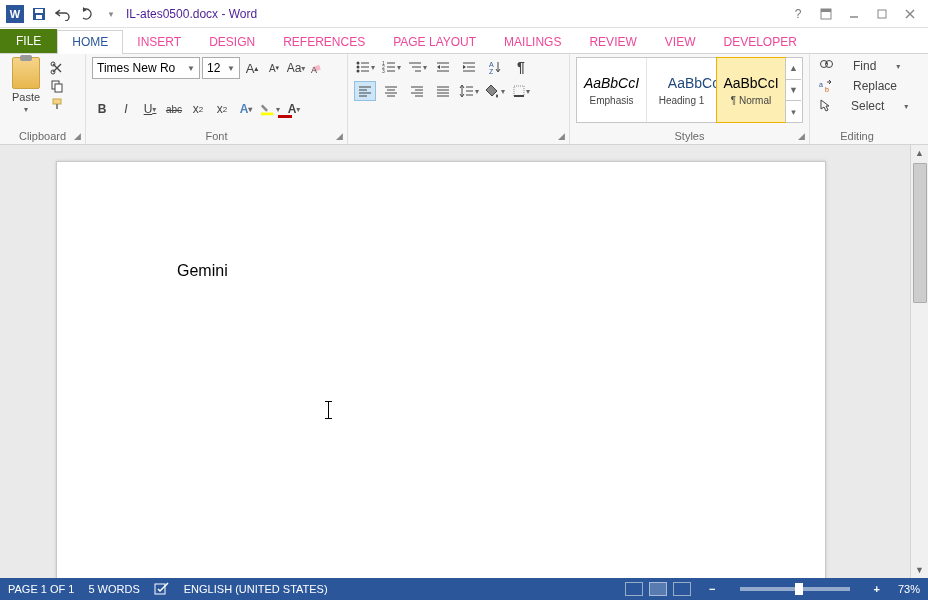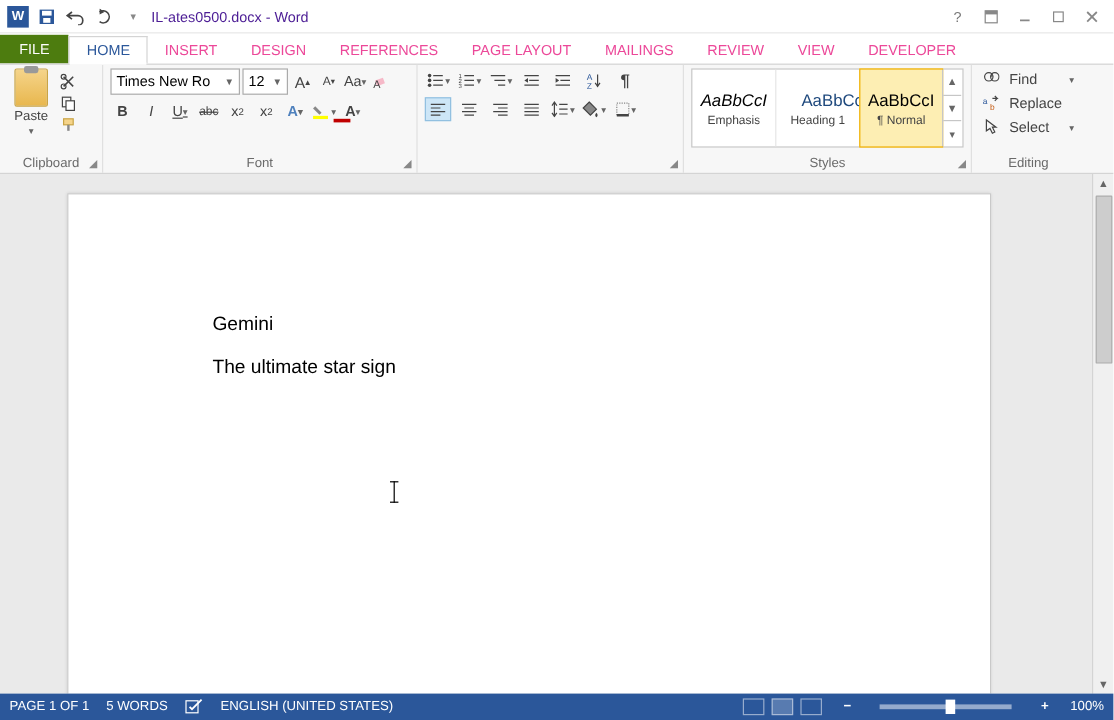--- a/index.html
+++ b/index.html
@@ -57,21 +57,21 @@
 .style-item.sel { border:1px solid #f0b000; background:#fdeeb3; margin:-1px;}
 .style-prev { font-family: Liberation Sans, sans-serif; font-size:14px; }
 .style-prev.italic { font-style:italic; }
 .style-prev.blue { color:#1f497d;margin-left:24px; }
 .style-name { font-size:10px; color:#444; margin-top:4px; white-space:nowrap; overflow:hidden;}
 .gallery-nav { width:16px; display:flex; flex-direction:column; border-left:1px solid #c6c6c6;}
 .gallery-nav div { flex:1; display:flex; align-items:center; justify-content:center; font-size:9px; color:#666; border-bottom:1px solid #c6c6c6;}
 .gallery-nav div:last-child{border:none;}
 
 
-.edit-item { display:flex; align-items:center; gap:8px; font-size:12px; color:#444; padding:2px 3px;}
+.edit-item { display:flex; align-items:center; gap:20px; font-size:12px; color:#444; padding:2px 3px;}
 .edit-icon { width:14px; height:14px; display:flex; align-items:center; justify-content:center;}
 
 .collapse-caret { position:absolute; right:6px; bottom:-16px; font-size:12px; color:#666;}
 
 
 .doc-area { position:absolute; top:145px; left:0; right:18px; bottom:22px; background:#eaeaea; overflow:hidden;}
 .page { position:absolute; left:56px; top:16px; width:770px; height:900px; background:#fff; border:1px solid #c9c9c9; box-shadow:0 0 3px rgba(0,0,0,.15); padding:100px 120px; font-family:'Times New Roman', Georgia, serif; font-size:16px; color:#000;}
 .page p { margin-bottom: 18px; }
 .cursor-beam { position:absolute; left:328px; top:256px; width:1px; height:18px; }
 .cursor-beam::before, .cursor-beam::after { content:""; position:absolute; left:-3px; width:7px; height:1px; background:#000;}
@@ -191,21 +191,21 @@
               <rect x="6" y="7" width="2" height="5" fill="#888"></rect>
             </svg>
           </div>
       </div>
     </div>
     <div class="group-label">Clipboard</div>
     <div class="dlg-launcher">◢</div>
   </div>
 
   <div class="group font-group" style="width:262px">
-    <div class="stack" style="gap:4px">
+    <div class="stack" style="gap:20px">
       <div class="row top-row">
         <div class="font-name">
             <span>Times New Ro</span>
             <span class="dd-arrow">▼</span>
           </div>
         <div class="font-size">
             <span>12</span>
             <span class="dd-arrow">▼</span>
           </div>
         <div class="btn-sm" style="font-size:13px">A<span style="font-size:8px;vertical-align:super">▴</span></div>
@@ -425,21 +425,20 @@
     </div>
     <div class="group-label">Editing</div>
   </div>
 
   <div class="collapse-caret">ᐱ</div>
 </div>
 
 <div class="doc-area">
   <div class="page">
     <p>Gemini</p>
-    <p>The ultimate star sign</p>
   </div>
   <div class="cursor-beam">
       <div class="bar"></div>
     </div>
 </div>
 
 <div class="vscroll">
   <div class="arrow">▲</div>
   <div class="thumb"></div>
   <div class="track"></div>
@@ -460,14 +459,14 @@
   <div class="view-btns">
     <div class="view-btn"></div>
     <div class="view-btn" style="background:rgba(255,255,255,.25)"></div>
     <div class="view-btn"></div>
   </div>
   <span class="zoom-pm">−</span>
   <div class="zoom-slider">
       <div class="handle"></div>
     </div>
   <span class="zoom-pm">+</span>
-  <span>100%</span>
+  <span>73%</span>
 </div>
 
 </body></html>

